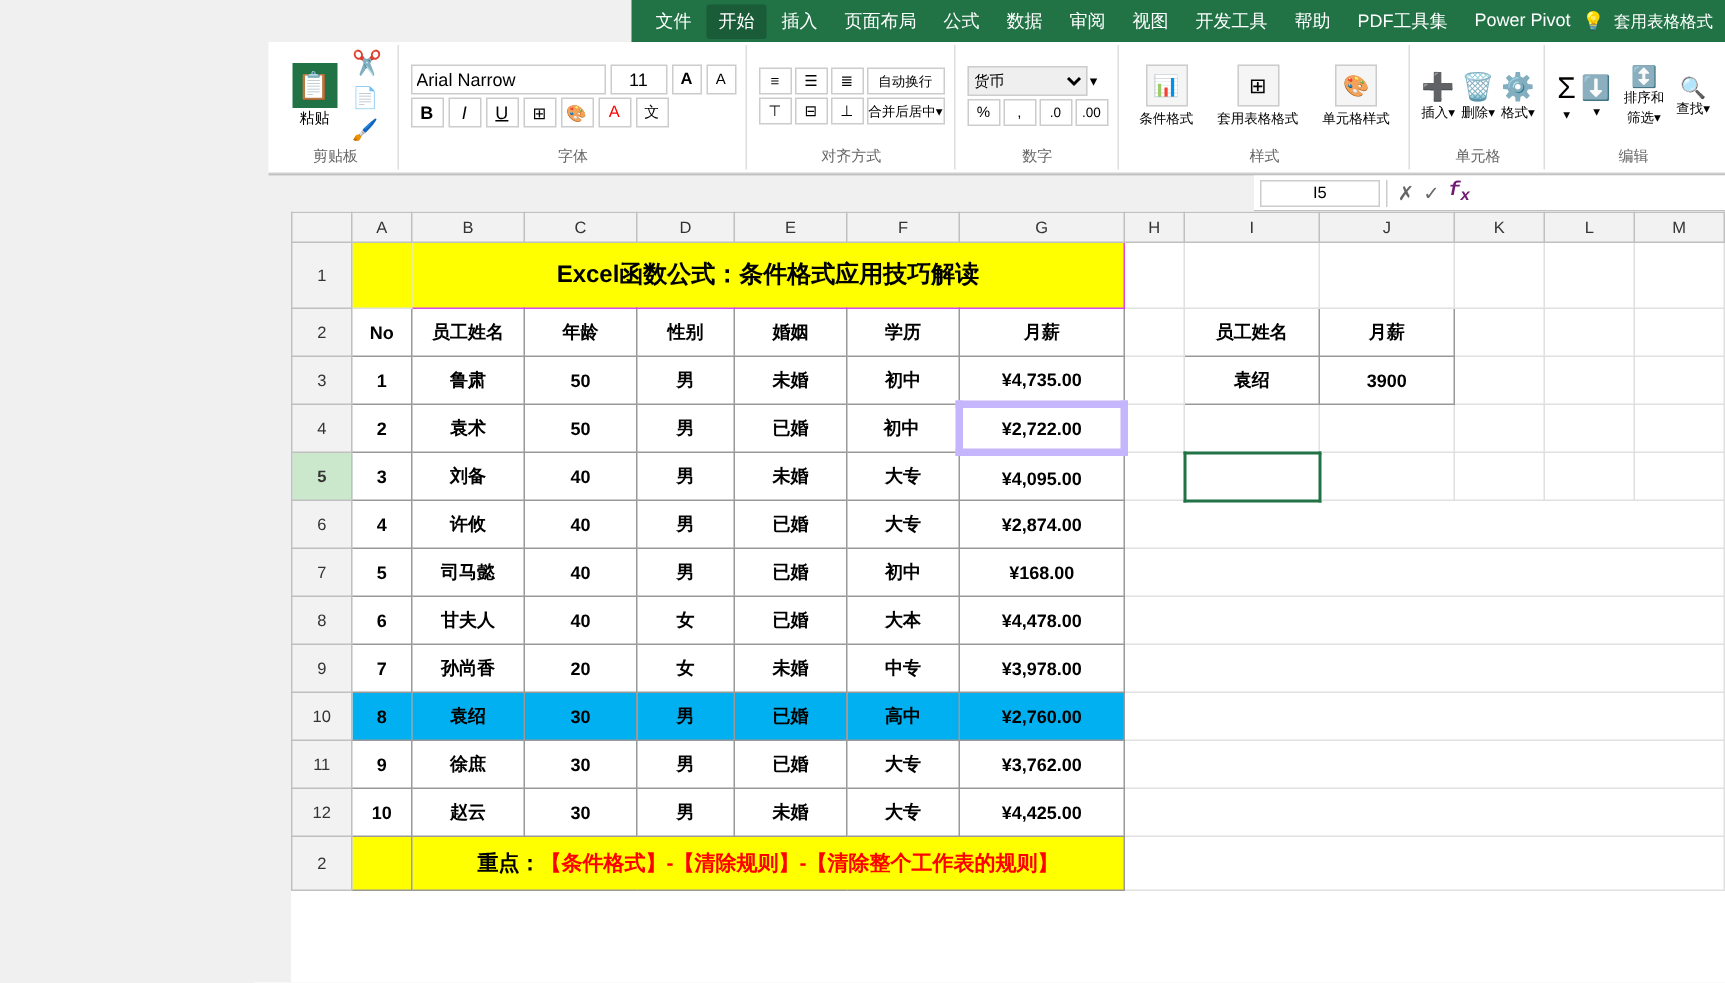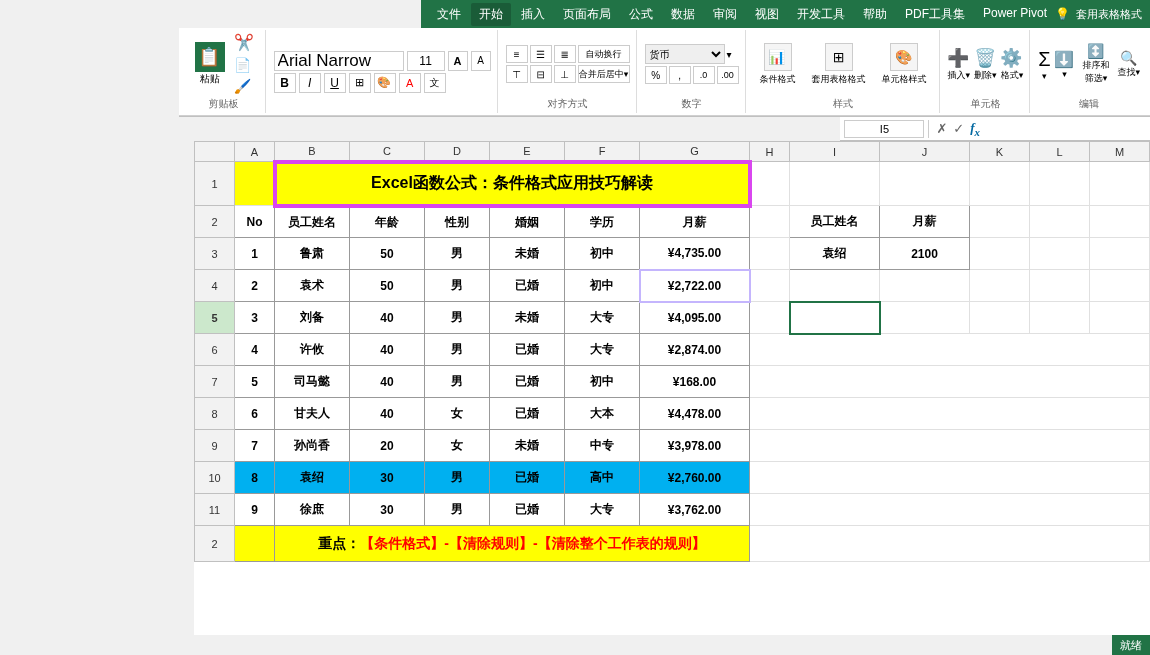--- a/index.html
+++ b/index.html
@@ -46,35 +46,36 @@
             <div style="cursor:pointer; padding:2px; font-size:14px; line-height:1;">📄</div>
             <div style="cursor:pointer; padding:2px; font-size:14px; line-height:1;">🖌️</div>
           </div>
         </div>
         <div style="font-size:10px; color:#666; padding-top:1px;">剪贴板</div>
       </div>
 
       <div style="display:flex; flex-direction:column; border-right:1px solid #ddd; padding:2px 6px;">
         <div style="display:flex; flex-direction:column; flex:1; gap:2px; justify-content:center;">
           <div style="display:flex; align-items:center; gap:3px;">
-            <input style="width: 130px; height: 20px; font-size: 17px; border: 1px solid rgb(204, 204, 204); padding: 0px 3px;" value="Arial Narrow">
+            <input style="width: 130px; height: 20px; font-size: 12px; border: 1px solid rgb(204, 204, 204); padding: 0px 3px;" value="Arial Narrow">
             <input style="width: 38px; height: 20px; font-size: 12px; border: 1px solid rgb(204, 204, 204); padding: 0px 3px; text-align: center;" value="11">
             <button style="width:20px; height:20px; border:1px solid #ccc; background:white; cursor:pointer; font-size:11px; font-weight:bold;">A</button>
             <button style="width:20px; height:20px; border:1px solid #ccc; background:white; cursor:pointer; font-size:10px;">A</button>
           </div>
           <div style="display:flex; align-items:center; gap:3px;">
             <button style="width:22px; height:20px; border:1px solid #ccc; background:white; cursor:pointer; font-weight:bold; font-size:12px;">B</button>
             <button style="width:22px; height:20px; border:1px solid #ccc; background:white; cursor:pointer; font-style:italic; font-size:12px;">I</button>
             <button style="width:22px; height:20px; border:1px solid #ccc; background:white; cursor:pointer; text-decoration:underline; font-size:12px;">U</button>
             <button style="width:22px; height:20px; border:1px solid #ccc; background:white; cursor:pointer; font-size:11px;">⊞</button>
             <button style="width:22px; height:20px; border:1px solid #ccc; background:white; cursor:pointer; font-size:11px;">🎨</button>
             <button style="width:22px; height:20px; border:1px solid #ccc; background:white; cursor:pointer; font-size:11px; color:red;">A</button>
             <button style="width:22px; height:20px; border:1px solid #ccc; background:white; cursor:pointer; font-size:10px;">文</button>
           </div>
         </div>
+        <div style="font-size:10px; color:#666; text-align:center; padding-top:1px;">字体</div>
       </div>
 
       <div style="display:flex; flex-direction:column; border-right:1px solid #ddd; padding:2px 6px; min-width:90px;">
         <div style="flex:1; display:flex; flex-direction:column; gap:2px; justify-content:center;">
           <div style="display:flex; gap:2px;">
             <button style="width:22px; height:18px; border:1px solid #ccc; background:white; cursor:pointer; font-size:10px;">≡</button>
             <button style="width:22px; height:18px; border:1px solid #ccc; background:white; cursor:pointer; font-size:10px;">☰</button>
             <button style="width:22px; height:18px; border:1px solid #ccc; background:white; cursor:pointer; font-size:10px;">≣</button>
             <button style="width:52px; height:18px; border:1px solid #ccc; background:white; cursor:pointer; font-size:9px;">自动换行</button>
           </div>
@@ -162,21 +163,21 @@
         <div style="font-size:10px; color:#666; text-align:center; padding-top:1px;">编辑</div>
       </div>
     </div>
   </div>
 
   <div style="background:white; border-bottom:1px solid #c0c0c0; display:flex; align-items:center; height:24px; padding:0 4px;">
     <input style="width: 80px; border: 1px solid rgb(204, 204, 204); padding: 0px 4px; font-size: 11px; height: 18px; text-align: center;" value="I5">
     <div style="width:1px; height:18px; background:#ccc; margin:0 4px;"></div>
     <span style="cursor:pointer; font-size:13px; color:#666; padding:0 3px;">✗</span>
     <span style="cursor:pointer; font-size:13px; color:#666; padding:0 3px;">✓</span>
-    <span style="cursor:pointer; font-size:13px; color:#0369a1; padding:0 3px; font-style:italic; font-weight:bold; font-family:Liberation Serif, serif;">f<sub>x</sub></span>
+    <span style="cursor:pointer; font-size:13px; color:#701a75; padding:0 3px; font-style:italic; font-weight:bold; font-family:Liberation Mono, monospace;">f<sub>x</sub></span>
     <input style="flex: 1 1 0%; border: none; outline: none; font-size: 12px; padding: 0px 4px;" value="">
   </div>
 
   <div style="flex:1; background:white; overflow:auto; position:relative;">
     <table style="border-collapse:collapse; table-layout:fixed;">
 
       <colgroup>
         <col style="width:40px">
         <col style="width:40px">
         <col style="width:75px">
@@ -208,21 +209,21 @@
           <th style="border:1px solid #c0c0c0; font-size:11px; font-weight:normal; text-align:center; background:#f2f2f2; color:#333;">K</th>
           <th style="border:1px solid #c0c0c0; font-size:11px; font-weight:normal; text-align:center; background:#f2f2f2; color:#333;">L</th>
           <th style="border:1px solid #c0c0c0; font-size:11px; font-weight:normal; text-align:center; background:#f2f2f2; color:#333;">M</th>
         </tr>
       </thead>
       <tbody>
 
         <tr style="height:44px;">
           <td style="border:1px solid #c0c0c0; background:#f2f2f2; text-align:center; font-size:11px; color:#333;">1</td>
           <td style="border:1px solid #e0e0e0; background:#FFFF00;"></td>
-          <td colspan="6" style="border:4px solid #d946ef; background:#FFFF00; text-align:center; font-size:16px; font-weight:bold; color:#000;">
+          <td colspan="6" style="border:1px solid #d946ef; background:#FFFF00; text-align:center; font-size:16px; font-weight:bold; color:#000;">
             <span>Excel函数公式：条件格式应用技巧解读</span>
           </td>
           <td style="border:1px solid #e0e0e0;"></td>
           <td style="border:1px solid #e0e0e0;"></td>
           <td style="border:1px solid #e0e0e0;"></td>
           <td style="border:1px solid #e0e0e0;"></td>
           <td style="border:1px solid #e0e0e0;"></td>
           <td style="border:1px solid #e0e0e0;"></td>
         </tr>
 
@@ -265,35 +266,35 @@
           <td style="border:1px solid #c0c0c0; background:#f2f2f2; text-align:center; font-size:11px; color:#333;">3</td>
           <td style="border:1px solid #999; text-align:center; font-size:12px; font-weight:bold;"><span>1</span></td>
           <td style="border:1px solid #999; text-align:center; font-size:12px; font-weight:bold;"><span>鲁肃</span></td>
           <td style="border:1px solid #999; text-align:center; font-size:12px; font-weight:bold;"><span>50</span></td>
           <td style="border:1px solid #999; text-align:center; font-size:12px; font-weight:bold;"><span>男</span></td>
           <td style="border:1px solid #999; text-align:center; font-size:12px; font-weight:bold;"><span>未婚</span></td>
           <td style="border:1px solid #999; text-align:center; font-size:12px; font-weight:bold;"><span>初中</span></td>
           <td style="border:1px solid #999; text-align:center; font-size:12px; font-weight:bold;"><span>¥4,735.00</span></td>
           <td style="border:1px solid #e0e0e0;"></td>
           <td style="border:1px solid #999; text-align:center; font-size:12px; font-weight:bold;"><span>袁绍</span></td>
-          <td style="border:1px solid #999; text-align:center; font-size:12px; font-weight:bold;"><span>2100</span></td>
+          <td style="border:1px solid #999; text-align:center; font-size:12px; font-weight:bold;"><span>3900</span></td>
           <td style="border:1px solid #e0e0e0;"></td>
           <td style="border:1px solid #e0e0e0;"></td>
           <td style="border:1px solid #e0e0e0;"></td>
         </tr>
 
         <tr style="height:32px;">
           <td style="border:1px solid #c0c0c0; background:#f2f2f2; text-align:center; font-size:11px; color:#333;">4</td>
           <td style="border:1px solid #999; text-align:center; font-size:12px; font-weight:bold;"><span>2</span></td>
           <td style="border:1px solid #999; text-align:center; font-size:12px; font-weight:bold;"><span>袁术</span></td>
           <td style="border:1px solid #999; text-align:center; font-size:12px; font-weight:bold;"><span>50</span></td>
           <td style="border:1px solid #999; text-align:center; font-size:12px; font-weight:bold;"><span>男</span></td>
           <td style="border:1px solid #999; text-align:center; font-size:12px; font-weight:bold;"><span>已婚</span></td>
           <td style="border:1px solid #999; text-align:center; font-size:12px; font-weight:bold;"><span>初中</span></td>
-          <td style="border:2px solid #c4b5fd; text-align:center; font-size:12px; font-weight:bold;"><span>¥2,722.00</span></td>
+          <td style="border:5px solid #c4b5fd; text-align:center; font-size:12px; font-weight:bold;"><span>¥2,722.00</span></td>
           <td style="border:1px solid #e0e0e0;"></td>
           <td style="border:1px solid #e0e0e0;"></td>
           <td style="border:1px solid #e0e0e0;"></td>
           <td style="border:1px solid #e0e0e0;"></td>
           <td style="border:1px solid #e0e0e0;"></td>
           <td style="border:1px solid #e0e0e0;"></td>
         </tr>
 
         <tr style="height:32px;">
           <td style="border:1px solid #c0c0c0; background:#cce8cc; text-align:center; font-size:11px; color:#333; font-weight:bold;">5</td>
@@ -377,30 +378,38 @@
           <td style="border:1px solid #999; text-align:center; font-size:12px; font-weight:bold;"><span>9</span></td>
           <td style="border:1px solid #999; text-align:center; font-size:12px; font-weight:bold;"><span>徐庶</span></td>
           <td style="border:1px solid #999; text-align:center; font-size:12px; font-weight:bold;"><span>30</span></td>
           <td style="border:1px solid #999; text-align:center; font-size:12px; font-weight:bold;"><span>男</span></td>
           <td style="border:1px solid #999; text-align:center; font-size:12px; font-weight:bold;"><span>已婚</span></td>
           <td style="border:1px solid #999; text-align:center; font-size:12px; font-weight:bold;"><span>大专</span></td>
           <td style="border:1px solid #999; text-align:center; font-size:12px; font-weight:bold;"><span>¥3,762.00</span></td>
           <td colspan="6" style="border:1px solid #e0e0e0;"></td>
         </tr>
 
+        <tr style="height:32px;">
+          <td style="border:1px solid #c0c0c0; background:#f2f2f2; text-align:center; font-size:11px; color:#333;">12</td>
+          <td style="border:1px solid #999; text-align:center; font-size:12px; font-weight:bold;"><span>10</span></td>
+          <td style="border:1px solid #999; text-align:center; font-size:12px; font-weight:bold;"><span>赵云</span></td>
+          <td style="border:1px solid #999; text-align:center; font-size:12px; font-weight:bold;"><span>30</span></td>
+          <td style="border:1px solid #999; text-align:center; font-size:12px; font-weight:bold;"><span>男</span></td>
+          <td style="border:1px solid #999; text-align:center; font-size:12px; font-weight:bold;"><span>未婚</span></td>
+          <td style="border:1px solid #999; text-align:center; font-size:12px; font-weight:bold;"><span>大专</span></td>
+          <td style="border:1px solid #999; text-align:center; font-size:12px; font-weight:bold;"><span>¥4,425.00</span></td>
+          <td colspan="6" style="border:1px solid #e0e0e0;"></td>
+        </tr>
 
         <tr style="height:36px;">
           <td style="border:1px solid #c0c0c0; background:#f2f2f2; text-align:center; font-size:11px; color:#333;">2</td>
           <td style="border:1px solid #999; background:#FFFF00;"></td>
           <td colspan="6" style="border:1px solid #999; background:#FFFF00; text-align:center; font-size:14px; font-weight:bold;">
             <span style="color:#000;">重点：</span><span style="color:#FF0000;">【条件格式】-【清除规则】-【清除整个工作表的规则】</span>
           </td>
           <td colspan="6" style="border:1px solid #e0e0e0;"></td>
         </tr>
 
       </tbody>
     </table>
   </div>
 
-  <div style="background:#217346; color:white; height:20px; display:flex; align-items:center; padding:0 8px; font-size:11px; flex-shrink:0;">
-    <span>就绪</span>
-  </div>
 </div>
 
 </body></html>

